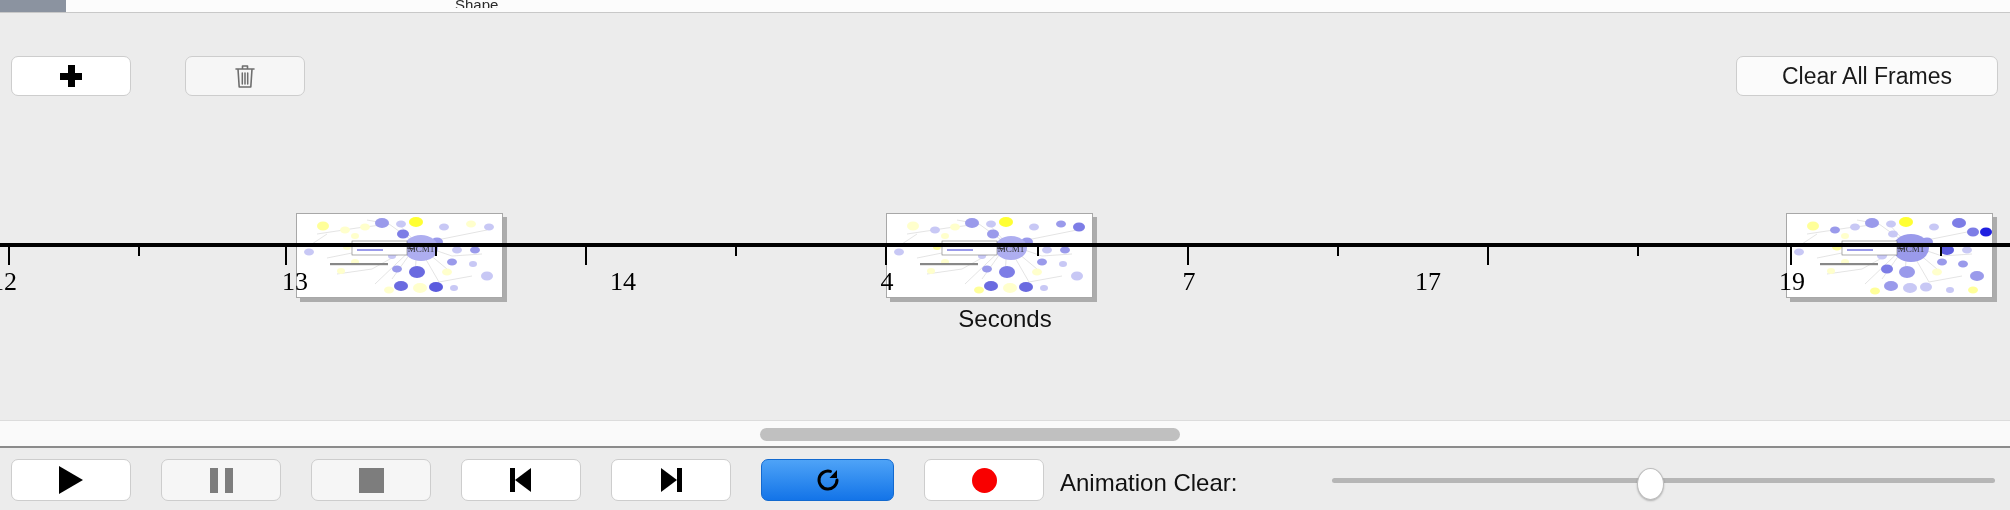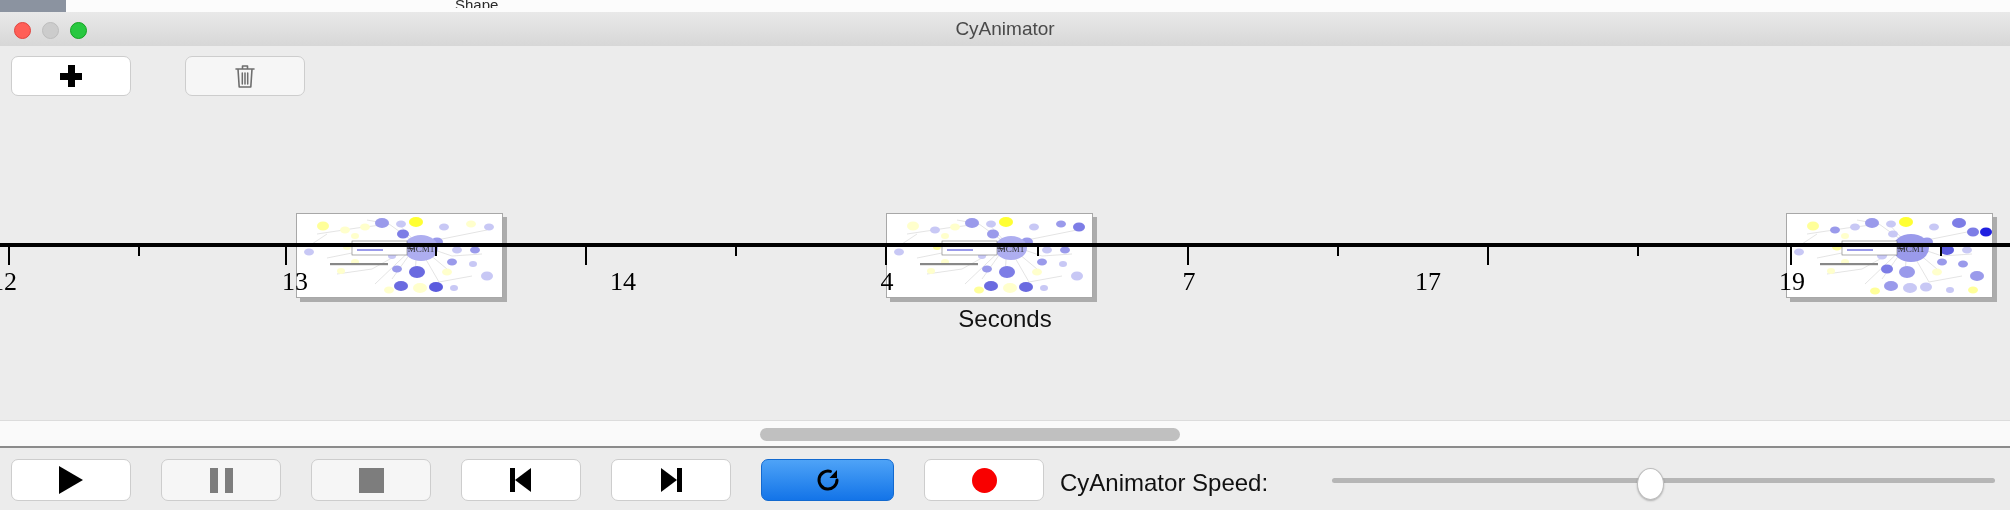--- a/index.html
+++ b/index.html
@@ -276,37 +276,32 @@
     <div class="bg-tab" style="left:393px;width:508px;"></div>
     <div class="bg-tab" style="left:901px;width:48px;"></div>
     <div class="bg-tab" style="left:949px;width:48px;"></div>
     <div class="bg-tab" style="left:997px;width:810px;"></div>
     <div class="bg-tab" style="left:1807px;width:68px;"></div>
     <div class="bg-tab" style="left:1875px;width:68px;"></div>
     <div class="bg-tab" style="left:1943px;width:67px;"></div>
     <div class="bg-text" style="left:455px;">Shape</div>
   </div>
 
-  <div class="titlebar">
-    <div class="traffic close"></div>
-    <div class="traffic min"></div>
-    <div class="traffic max"></div>
-    <div class="win-title">CyAnimator</div>
-  </div>
 
   <div class="toolbar">
     <div class="btn btn-add">
       <span class="plus-icon"></span>
     </div>
     <div class="btn btn-del flat">
       <svg class="trash-icon" viewBox="0 0 22 26">
         <path d="M2 6 h18 M8.5 3 h5 M8.5 3 v3 M13.5 3 v3 M4 6 l1.2 18 h11.6 L18 6" fill="none" stroke="#6e6e6e" stroke-width="1.6" stroke-linecap="round" stroke-linejoin="round"></path>
         <path d="M8.3 10 v11 M11 10 v11 M13.7 10 v11" fill="none" stroke="#6e6e6e" stroke-width="1.5" stroke-linecap="round"></path>
       </svg>
     </div>
+    <div class="btn btn-clear">Clear All Frames</div>
   </div>
 
   <div class="timeline">
 
     <div class="frame" style="left:296px;top:104px;width:207px;height:85px;">
       <svg width="205" height="83" viewBox="0 0 205 83">
         <g stroke="#c9c9c9" stroke-width="0.5" fill="none">
           <path d="M20 20 L60 14 M60 14 L92 10 M92 10 L120 30 M120 30 L75 55 M75 55 L40 60
                    M120 30 L160 22 M160 22 L190 16 M120 30 L155 42 M155 42 L185 40
                    M120 30 L150 55 M120 30 L118 62 M120 30 L95 65 M120 30 L78 70
@@ -515,19 +510,19 @@
     <div class="cbtn active" style="left:761px;width:133px;">
       <svg width="30" height="30" viewBox="0 0 30 30">
         <path d="M24 15 A9 9 0 1 1 17.5 6.4" fill="none" stroke="#000" stroke-width="3" stroke-linecap="round"></path>
         <path d="M24 5 L24 13 L16.5 13 Z" fill="#000"></path>
       </svg>
     </div>
     <div class="cbtn" style="left:924px;width:120px;">
       <span class="ico-record"></span>
     </div>
 
-    <div class="speed-label" style="left:1060px;">CyAnimator Speed:</div>
+    <div class="speed-label" style="left:1060px;">Animation Clear:</div>
 
     <div class="slider-track" style="left:1332px;width:663px;"></div>
     <div class="slider-thumb" style="left:1637px;"></div>
   </div>
 
 </div>
 
 </body></html>

